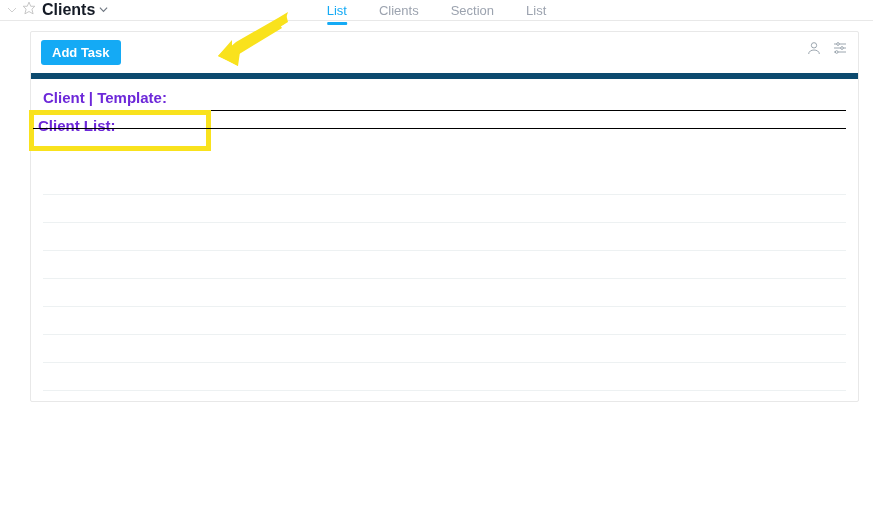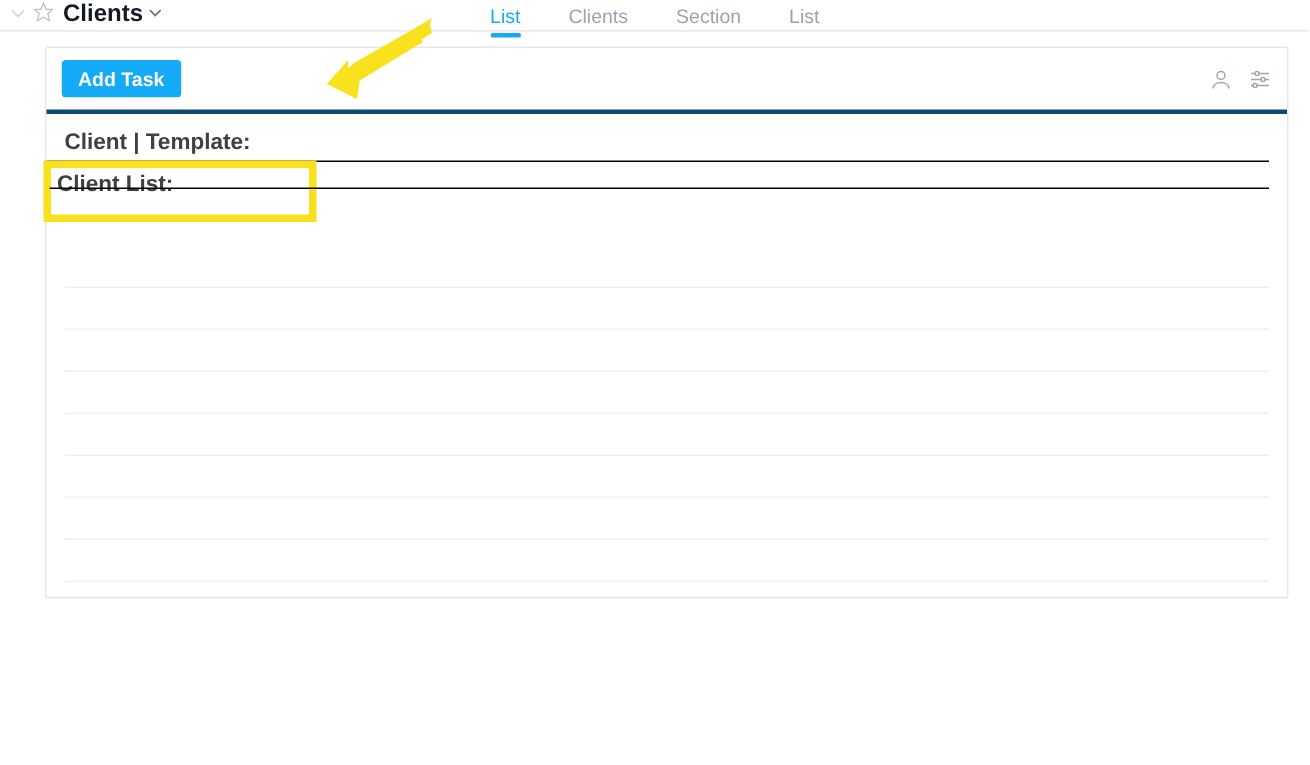--- a/index.html
+++ b/index.html
@@ -11,29 +11,29 @@
 .star-icon { color: #bfbfbf; }
 .project-title { font-weight: 700; font-size: 16px; color: #151b26; cursor: pointer; display: flex; align-items: center; gap: 4px; }
 .project-title .chev { font-size: 10px; color: #6f7782; }
 
 .tabs { position: absolute; left: 50%; transform: translateX(-50%); display: flex; gap: 28px; }
 .tab { font-size: 13px; color: #9ca3af; cursor: pointer; padding: 0 2px; position: relative; height: 30px; display: flex; align-items: center; }
 .tab.active { color: #14aaf5; }
 .tab.active::after { content: ""; position: absolute; left: 2px; right: 2px; bottom: 0; height: 3px; background: #14aaf5; border-radius: 1px; }
 
 .card { margin: 10px 14px 0 30px; border: 1px solid #e8e8e8; border-radius: 2px; background: #fff; }
-.toolbar { display: flex; align-items: center; padding: 8px 10px; border-bottom: 3px solid #0c4a6e; }
+.toolbar { display: flex; align-items: flex-start; padding: 8px 10px; border-bottom: 6px solid #0c4a6e; }
 .btn { font-size: 13px; border-radius: 3px; padding: 4px 10px; cursor: pointer; border: 1px solid transparent; }
 .btn-primary { background: #14aaf5; color: #fff; font-weight: 600; }
 .btn-secondary { background: #fff; color: #6f7782; border: 1px solid #cbd4db; margin-left: 8px; }
 .toolbar-right { margin-left: auto; display: flex; align-items: center; gap: 10px; color: #9ca6af; }
 .icon-btn { cursor: pointer; display: inline-flex; }
 
 .content { padding: 2px 0 10px 0; }
-.section-header { font-weight: 700; font-size: 15px; color: #404040; padding: 6px 12px 4px 12px; border-bottom: 1px solid #000; margin: 0 12px 0 0; }
+.section-header { font-weight: 700; font-size: 15px; color: #6d28d9; padding: 6px 12px 4px 12px; border-bottom: 1px solid #000; margin: 0 12px 0 0; }
 .section-header.first { margin-top: 2px; }
 .section-header.highlight { border: 5px solid #f9e21d; display: inline-block; padding: 2px 90px 12px 4px; margin-left: -2px; border-bottom: 5px solid #f9e21d; position: relative; }
 .highlight-line { border-bottom: 1px solid #000; position: absolute; left: 42px; right: 12px; top: 167px; }
 
 .task-row { display: flex; align-items: center; padding: 6px 12px; border-bottom: 1px solid #edf1f2; font-size: 13px; color: #151b26; cursor: pointer; }
 .task-row .chk { width: 16px; height: 16px; border: 1px solid #cbd4db; border-radius: 50%; display: inline-flex; align-items: center; justify-content: center; margin-right: 10px; color: #cbd4db; font-size: 10px; }
 .task-row .arrow { margin-left: auto; color: #cbd4db; }
 
 .empty-row { height: 28px; border-bottom: 1px solid #edf1f2; margin: 0 12px; }
 

